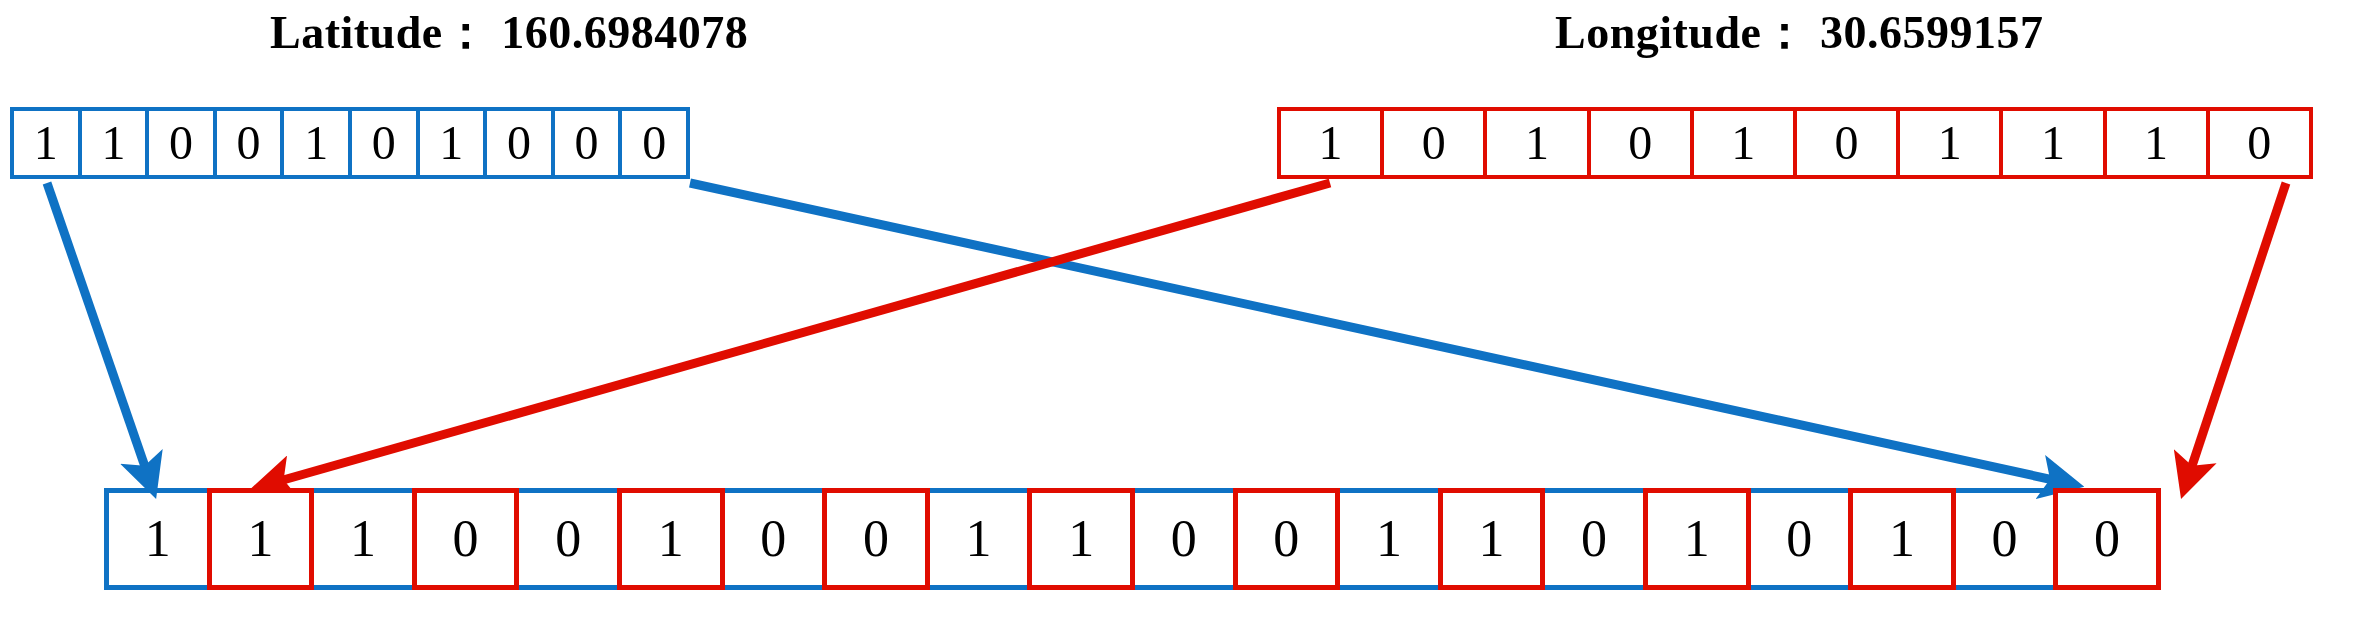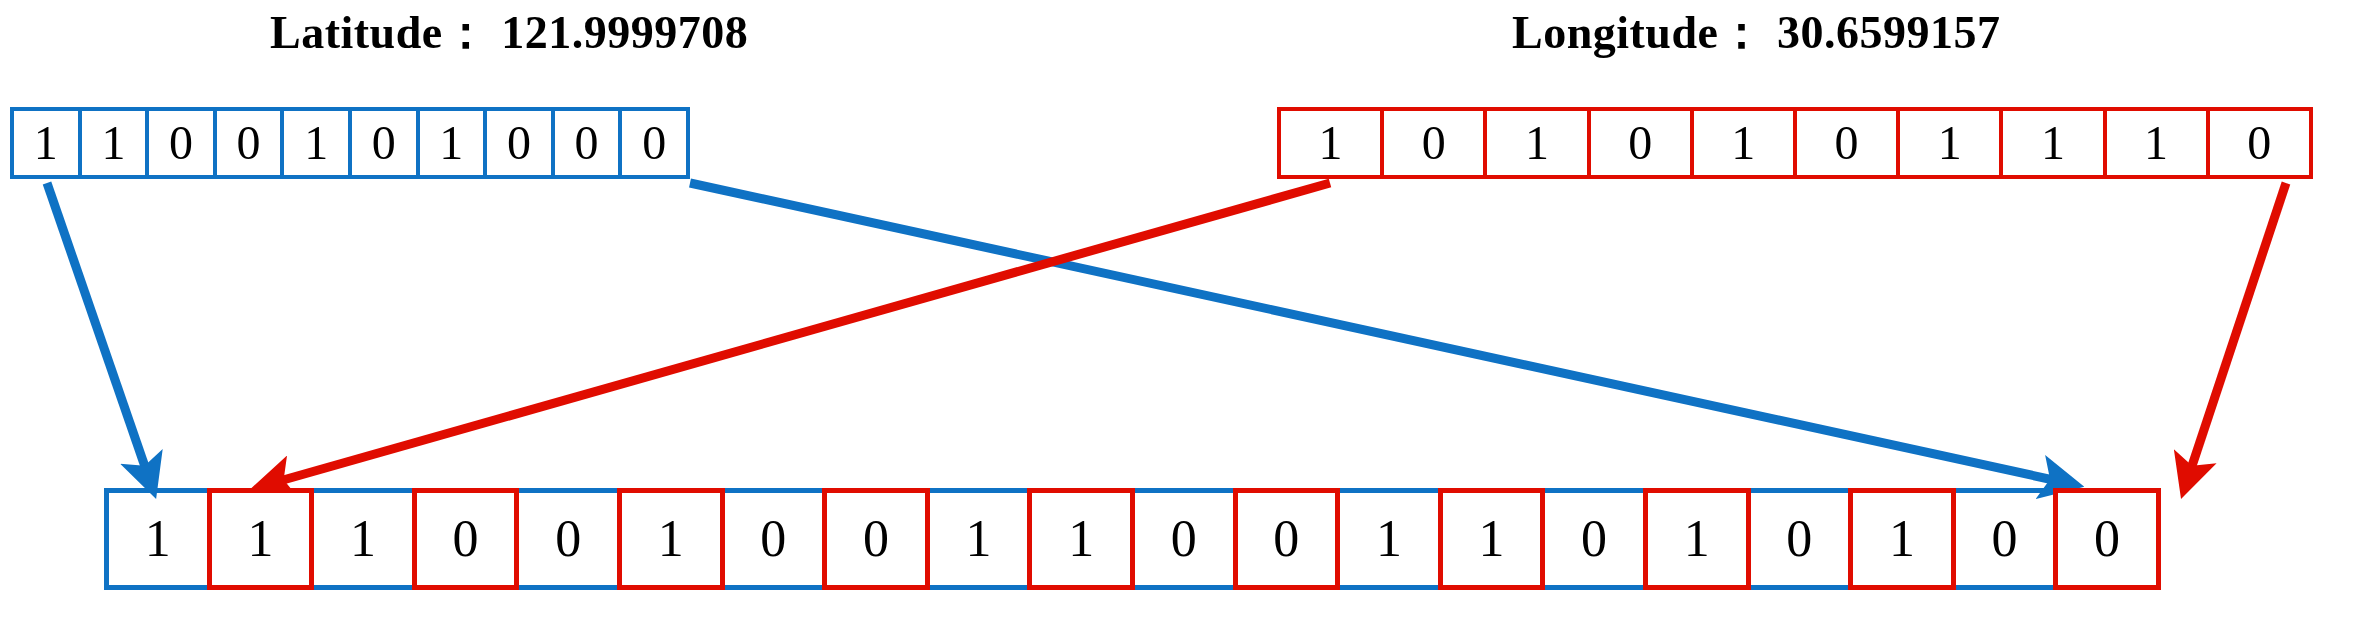--- a/index.html
+++ b/index.html
@@ -20,21 +20,21 @@
   .title {
     position: absolute;
     top: 2px;
     font-size: 46px;
     font-weight: bold;
     color: #000000;
     white-space: pre;
     letter-spacing: 0.5px;
   }
   #title-lat  { left: 270px; }
-  #title-lon  { left: 1512px; }
+  #title-lon  { left: 1555px; }
 
   
   .bitrow {
     position: absolute;
     display: flex;
     box-sizing: border-box;
   }
   .cell {
     box-sizing: border-box;
     display: flex;
@@ -103,21 +103,21 @@
     width: 2360px;
     height: 619px;
     pointer-events: none;
   }
 </style>
 </head>
 <body>
 
 <div id="stage">
 
-  <div class="title" id="title-lat">Latitude： 121.9999708</div>
+  <div class="title" id="title-lat">Latitude： 160.6984078</div>
 
   <div class="title" id="title-lon">Longitude： 30.6599157</div>
 
   <div class="bitrow" id="row-lat">
       <div class="cell">1</div>
       <div class="cell">1</div>
       <div class="cell">0</div>
       <div class="cell">0</div>
       <div class="cell">1</div>
       <div class="cell">0</div>

